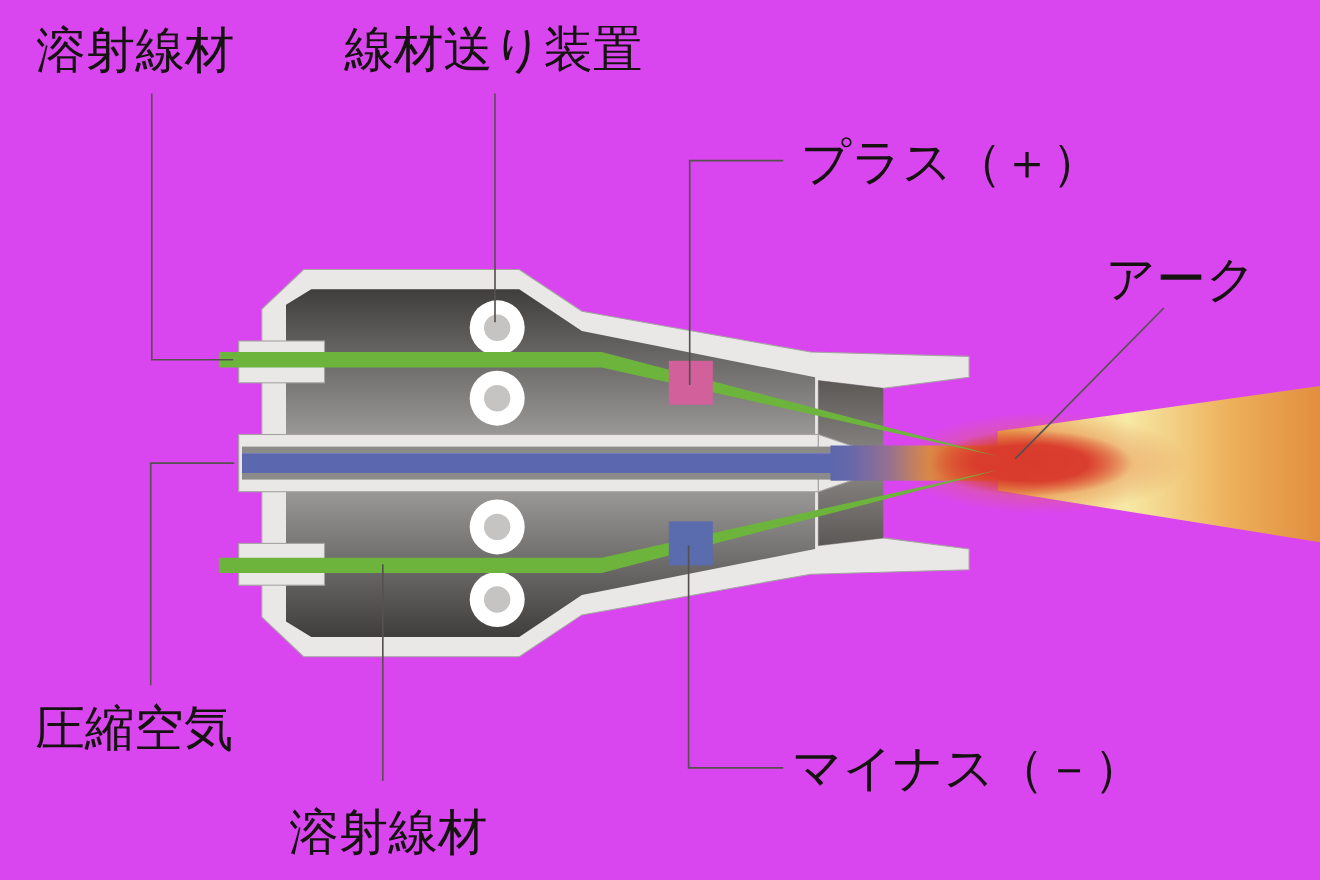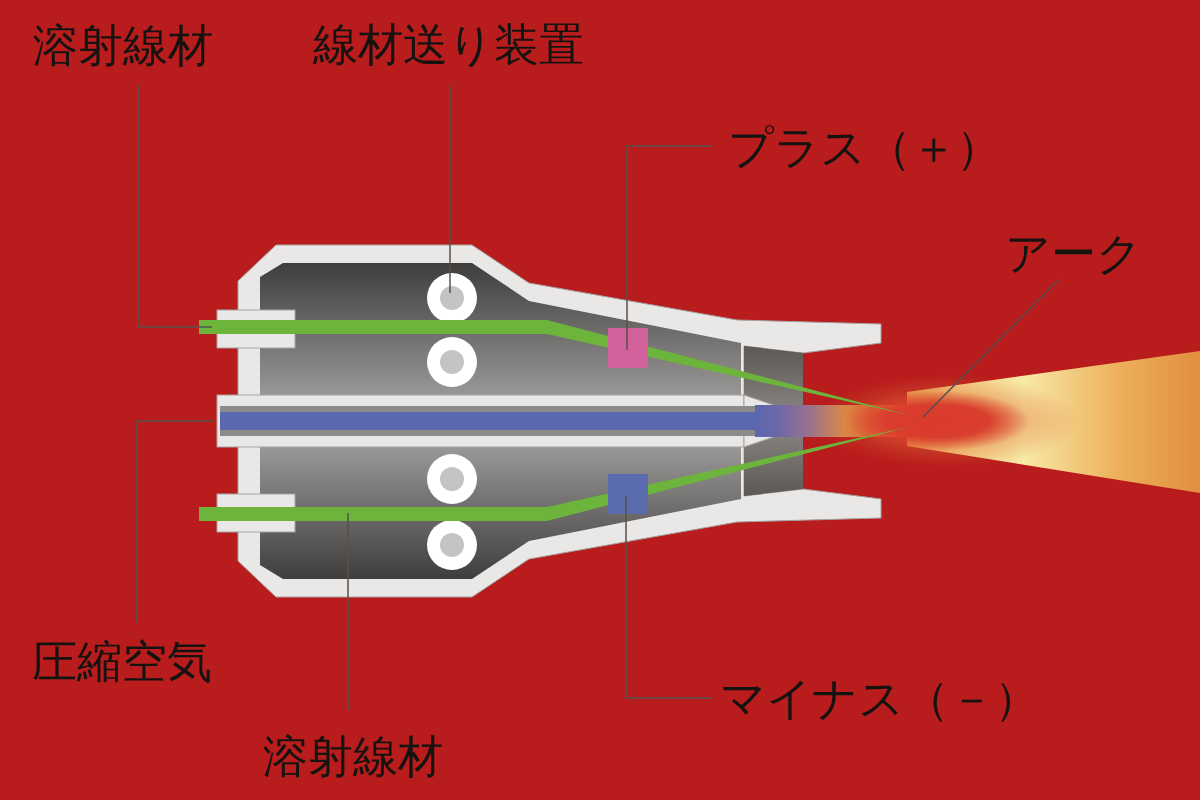--- a/index.html
+++ b/index.html
@@ -1,16 +1,16 @@
 <!DOCTYPE html>
 <html><head>
 <meta charset="utf-8">
 <style>
   html,body{margin:0;padding:0;background:#ffffff;}
-  .stage{position:relative;width:1200px;height:800px;background:#b91c1c;overflow:hidden;
+  .stage{position:relative;width:1200px;height:800px;background:#d946ef;overflow:hidden;
          font-family:"DejaVu Sans","Liberation Sans",sans-serif;}
   svg{display:block}
   text{font-family:"DejaVu Sans","Liberation Sans",sans-serif;fill:#151310;}
 </style>
 </head>
 <body>
 
 <div class="stage">
 <svg width="1200" height="800" viewBox="0 0 1200 800">
   <defs>

